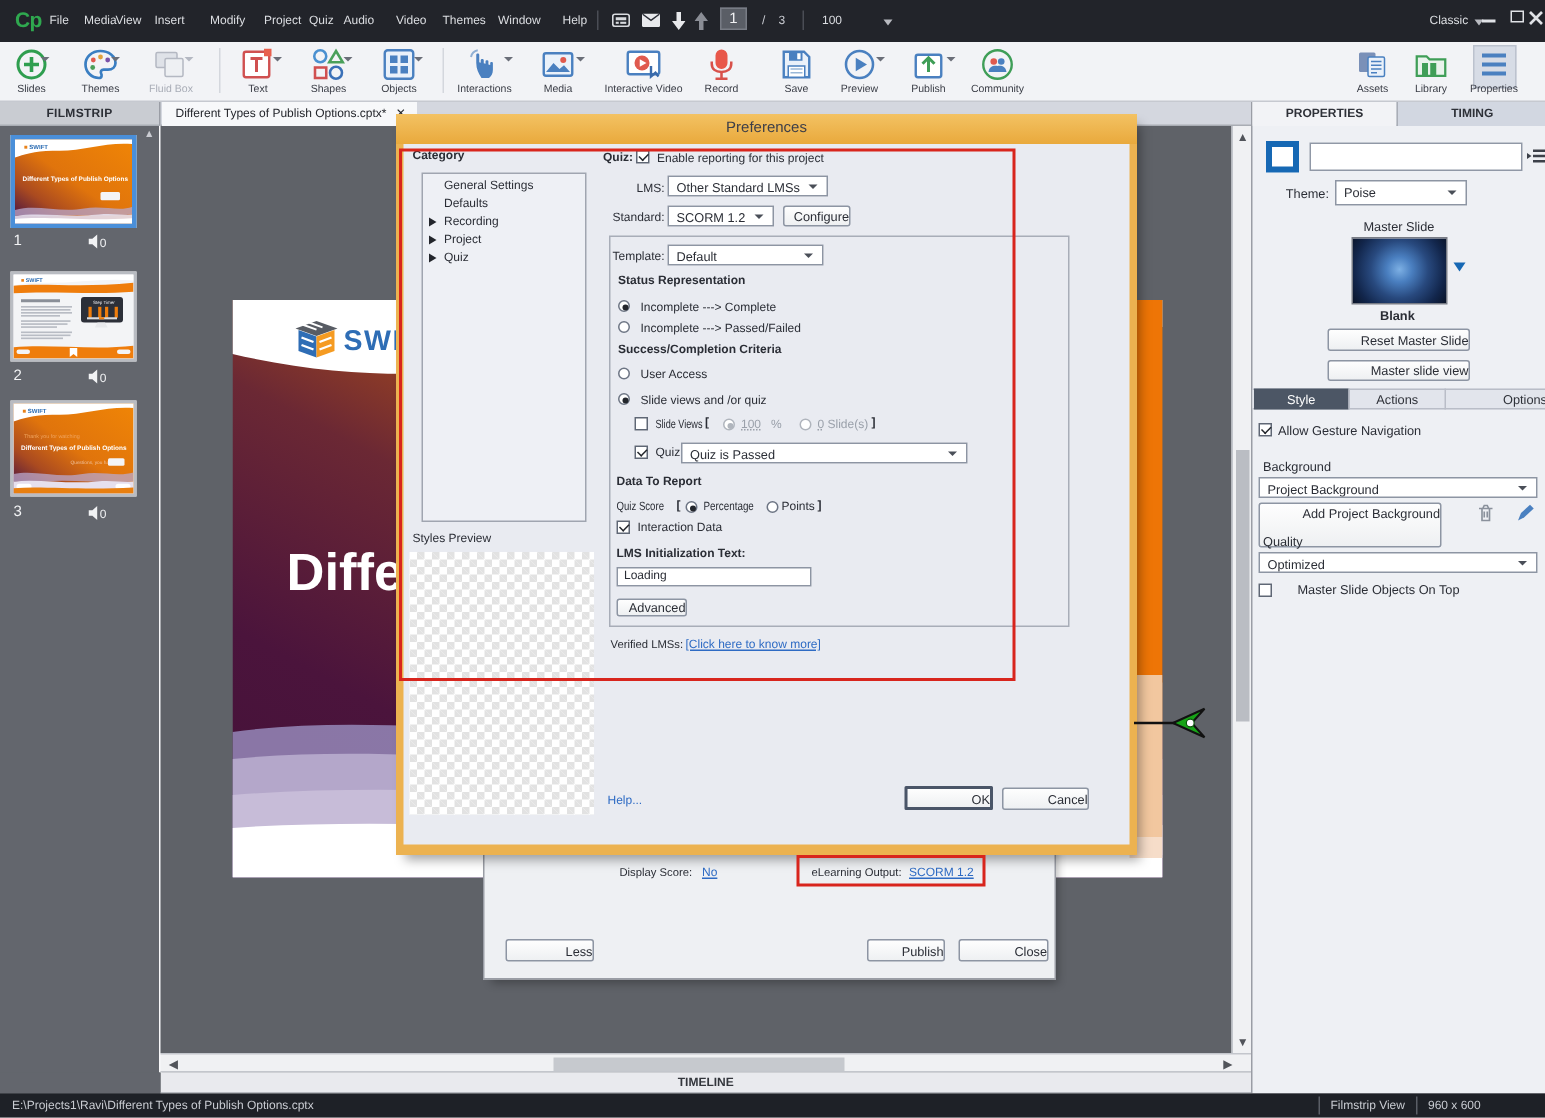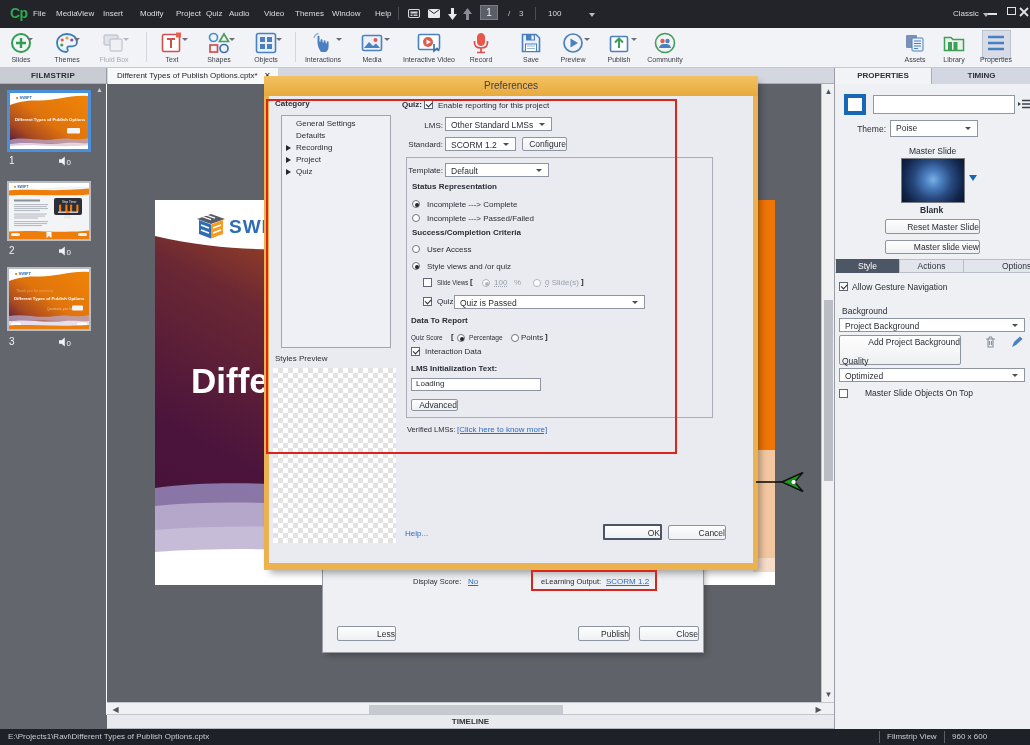--- a/index.html
+++ b/index.html
@@ -506,21 +506,21 @@
       </div>
     <div class="lbl bold" style="left:148px;top:106px;">Status Representation</div>
     <div class="rd on" style="left:148px;top:124px;"></div>
     <div class="lbl" style="left:163px;top:124px;">Incomplete ---&gt; Complete</div>
     <div class="rd" style="left:148px;top:138px;"></div>
     <div class="lbl" style="left:163px;top:138px;">Incomplete ---&gt; Passed/Failed</div>
     <div class="lbl bold" style="left:148px;top:152px;">Success/Completion Criteria</div>
     <div class="rd" style="left:148px;top:169px;"></div>
     <div class="lbl" style="left:163px;top:169px;">User Access</div>
     <div class="rd on" style="left:148px;top:186px;"></div>
-    <div class="lbl" style="left:163px;top:186px;">Style views and /or quiz</div>
+    <div class="lbl" style="left:163px;top:186px;">Slide views and /or quiz</div>
     <div class="cb" style="left:159px;top:202px;"></div>
     <div class="lbl" style="left:173px;top:202px;transform:scaleX(0.76);transform-origin:0 50%;">Slide Views</div>
     <div class="lbl bold" style="left:206px;top:201px;">[</div>
     <div class="rd gr on" style="left:218px;top:203px;"></div>
     <div class="lbl gray" style="left:230px;top:202px;text-decoration:underline;text-decoration-style:dotted;">100</div>
     <div class="lbl gray" style="left:250px;top:202px;">%</div>
     <div class="rd gr" style="left:269px;top:203px;"></div>
     <div class="lbl gray" style="left:281px;top:202px;"><span style="text-decoration:underline dotted;">0</span> Slide(s)</div>
     <div class="lbl bold" style="left:317px;top:201px;">]</div>
     <div class="cb ck" style="left:159px;top:221px;"></div>

